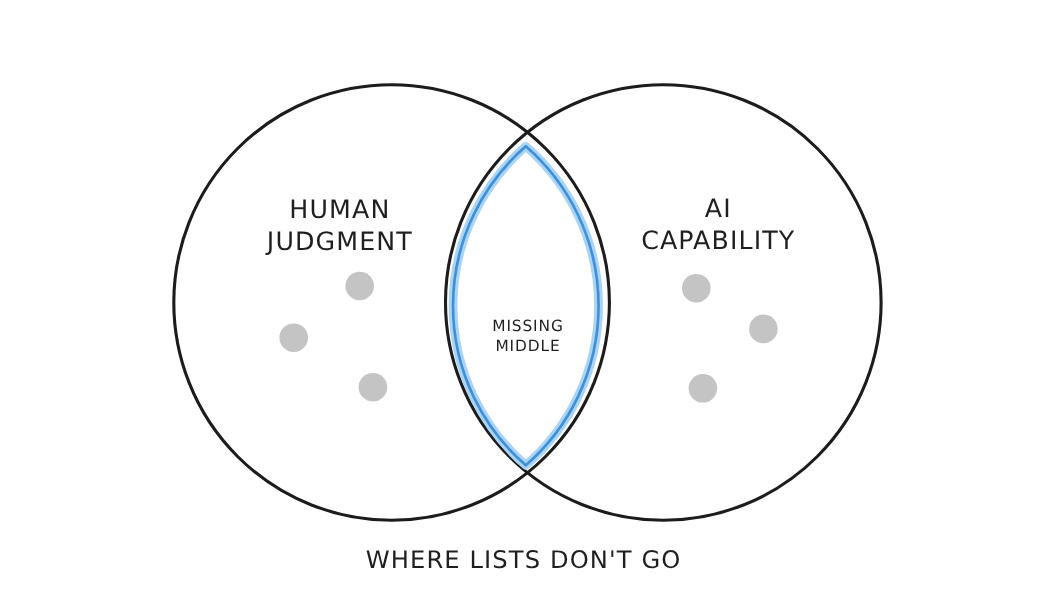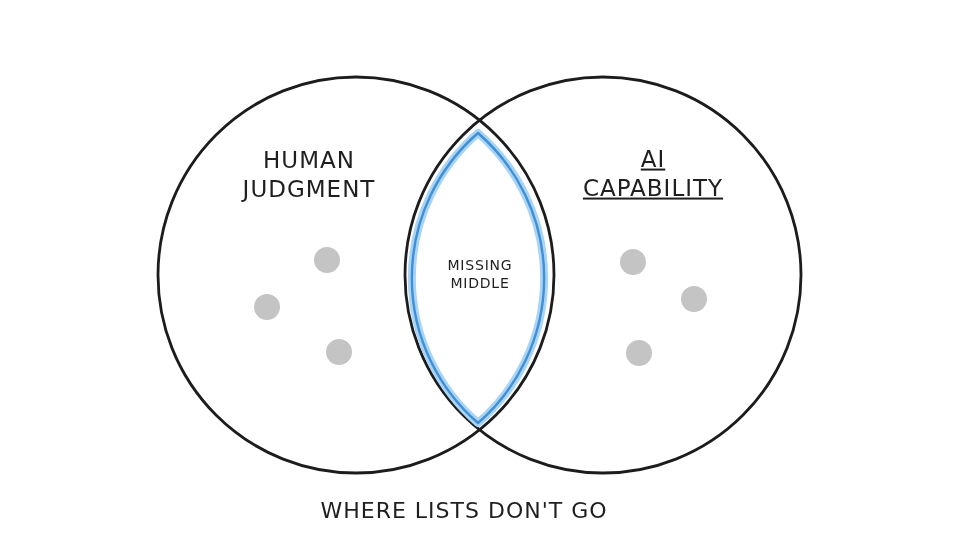--- a/index.html
+++ b/index.html
@@ -25,27 +25,28 @@
   .dot{fill:var(--dot);stroke:none;}
   .label{
     position:absolute;
     transform:translate(-50%,-50%);
     color:var(--text);
     text-align:center;
     white-space:pre-line;
     letter-spacing:1px;
     line-height:1.28;
     font-weight:normal;
+    margin-top:32px;
   }
   .left-label{left:309px;top:175px;font-size:23px;}
-  .right-label{left:653px;top:174px;font-size:23px;text-decoration:underline;}
+  .right-label{left:653px;top:174px;font-size:23px;}
   .center-label{left:480px;top:275px;font-size:14px;letter-spacing:0.8px;}
   .caption{
     position:absolute;
-    left:464px;top:510px;
+    left:476px;top:510px;
     transform:translate(-50%,-50%);
     color:var(--text);
     font-size:22px;
     letter-spacing:1px;
     white-space:nowrap;
   }
 </style>
 </head>
 <body>
 

